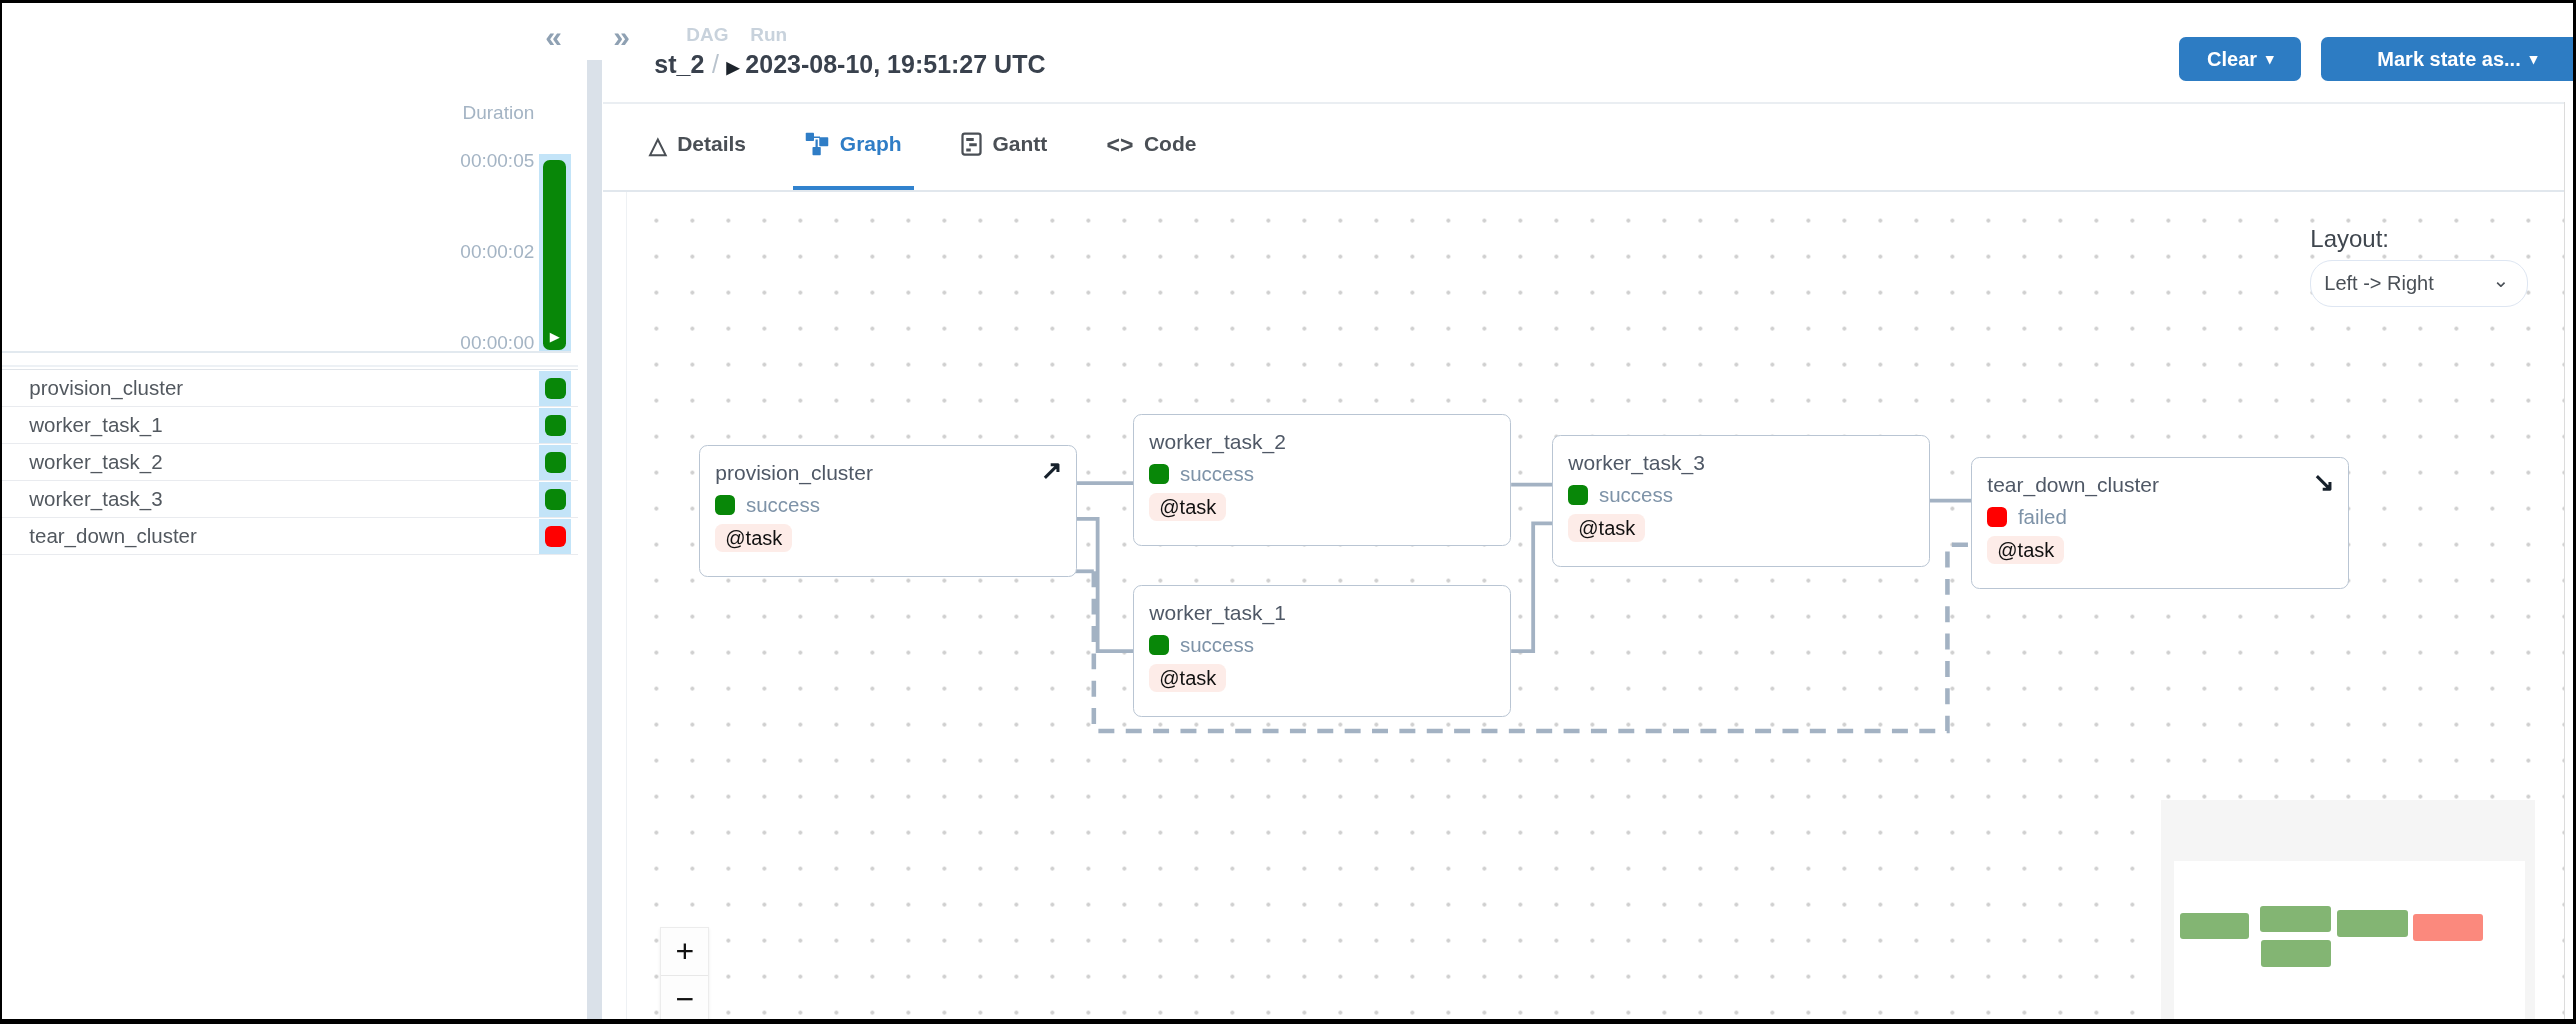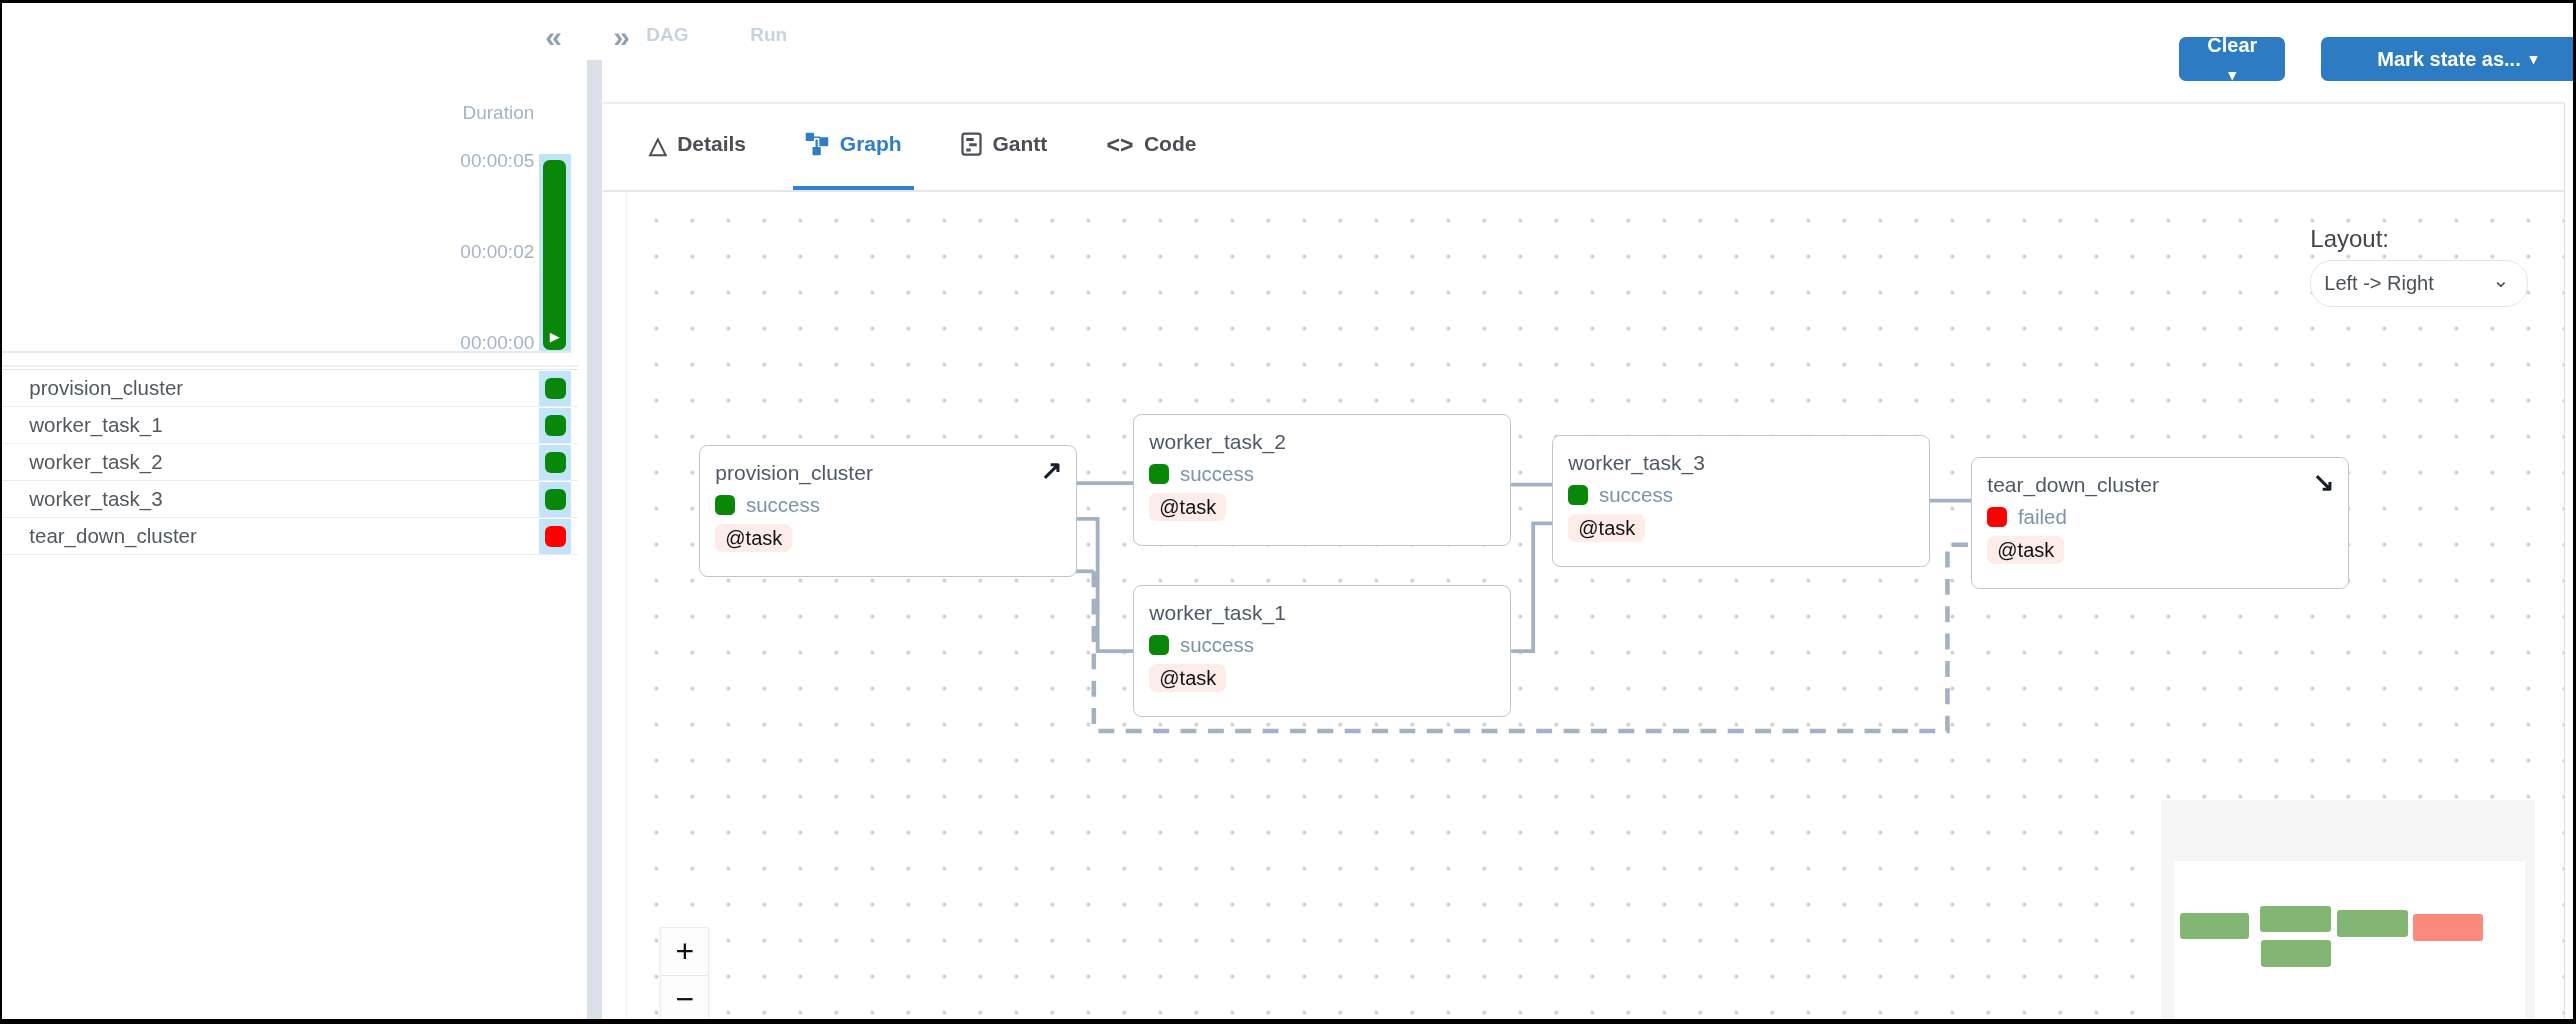--- a/index.html
+++ b/index.html
@@ -27,30 +27,30 @@
   .task-square{position:absolute;left:5.3px;top:6.8px;width:21px;height:21px;border-radius:6px;}
   .task-square[data-status="success"]{background:#088708;}
   .task-square[data-status="failed"]{background:#ff0000;}
 
   
   .splitter{position:absolute;left:585px;top:57px;width:15px;bottom:0;background:#dae1e9;cursor:col-resize;}
 
   
   .expand-btn{position:absolute;left:611px;top:16.7px;font-size:30px;font-weight:bold;color:#8fa1b3;cursor:pointer;}
   .crumb{position:absolute;top:21px;font-size:19px;font-weight:bold;color:#c8d2dc;}
-  .crumb.dag{left:644px;}
+  .crumb.dag{left:684px;}
   .crumb.run{left:748px;}
   .title-row{position:absolute;left:652px;top:47px;font-size:25px;font-weight:bold;color:#39414d;white-space:nowrap;}
   .title-row .sep{color:#b9c3cd;font-weight:normal;margin:0 7.6px;}
   .title-row .run-ind{font-size:16.7px;margin-right:6px;color:#1c232b;}
   .hdr-btn{position:absolute;top:34px;height:44px;background:#2d7cc3;border:none;border-radius:6.8px;
     color:#fff;font-size:20px;font-weight:bold;font-family:"Liberation Sans",sans-serif;cursor:pointer;
     display:flex;align-items:center;justify-content:center;gap:9px;}
   .hdr-btn .caret{font-size:15px;}
-  .btn-clear{left:2177px;width:106px;flex-direction:column;}
+  .btn-clear{left:2177px;width:122px;}
   .btn-mark{left:2319px;width:272px;}
   .header-divider{position:absolute;left:601px;top:99px;width:1961px;height:1.5px;background:#eaeef2;}
 
   
   .tabs{position:absolute;left:642px;top:129px;height:59px;display:flex;gap:50px;}
   .tab{position:relative;display:flex;align-items:flex-start;gap:10.6px;font-size:21px;font-weight:bold;color:#4a4f55;cursor:pointer;padding:0 4.6px;}
   .tab .t-icon{font-size:23px;line-height:26px;color:#4a4f55;}
   .tab.active{color:#2f7dc6;}
   .tab.active .t-icon{color:#2f7dc6;}
   .tab.active::after{content:"";position:absolute;left:-7.6px;right:-7.6px;bottom:0;height:5.3px;background:#3182ce;}
@@ -146,20 +146,23 @@
           </span>
       </div>
     </div>
   </div>
 
   <div class="splitter"></div>
 
   <div class="expand-btn">»</div>
   <div class="crumb dag">DAG</div>
   <div class="crumb run">Run</div>
+  <div class="title-row">
+    <span>st_2</span><span class="sep">/</span><span class="run-ind">▶</span><span>2023-08-10, 19:51:27 UTC</span>
+  </div>
   <button class="hdr-btn btn-clear">
     <span>Clear</span>
     <span class="caret">▾</span>
   </button>
   <button class="hdr-btn btn-mark">
     <span>Mark state as...</span>
     <span class="caret">▾</span>
   </button>
   <div class="header-divider"></div>
 

